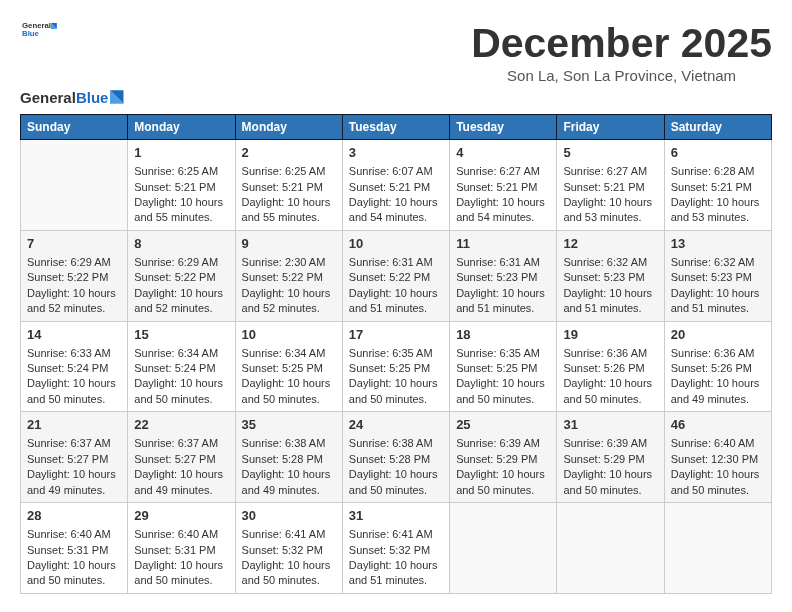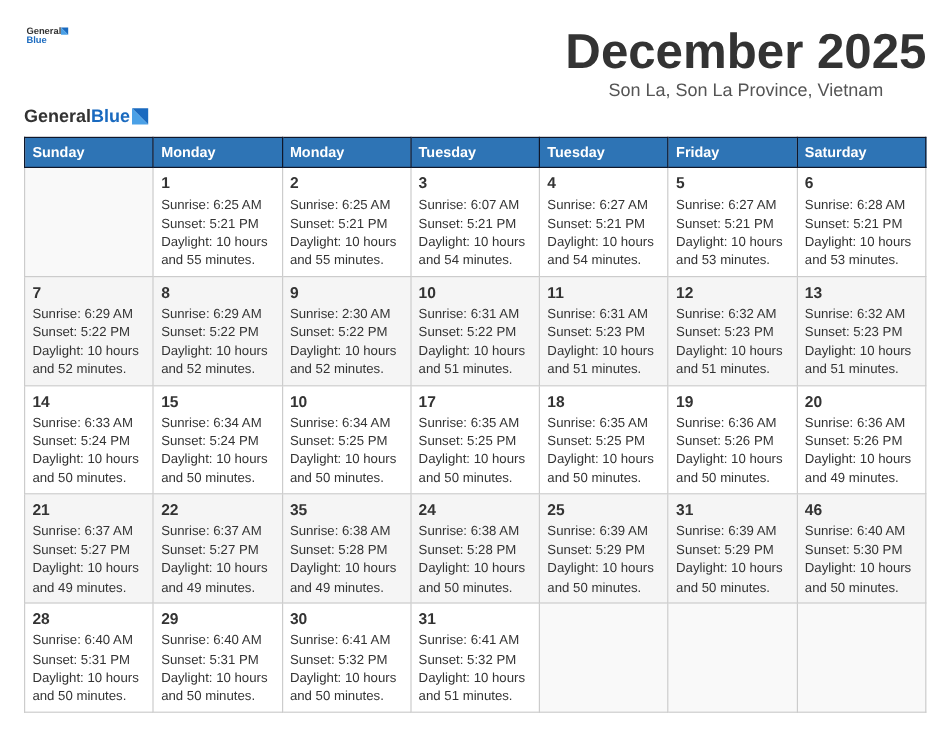--- a/index.html
+++ b/index.html
@@ -279,21 +279,21 @@
         </td>
         <td>
           <span class="day-num">31</span>
           <div>Sunrise: 6:39 AM</div>
           <div>Sunset: 5:29 PM</div>
           <div>Daylight: 10 hours and 50 minutes.</div>
         </td>
         <td>
           <span class="day-num">46</span>
           <div>Sunrise: 6:40 AM</div>
-          <div>Sunset: 5:30 PM</div>
+          <div>Sunset: 12:30 PM</div>
           <div>Daylight: 10 hours and 50 minutes.</div>
         </td>
       </tr>
       <tr>
         <td>
           <span class="day-num">28</span>
           <div>Sunrise: 6:40 AM</div>
           <div>Sunset: 5:31 PM</div>
           <div>Daylight: 10 hours and 50 minutes.</div>
         </td>

